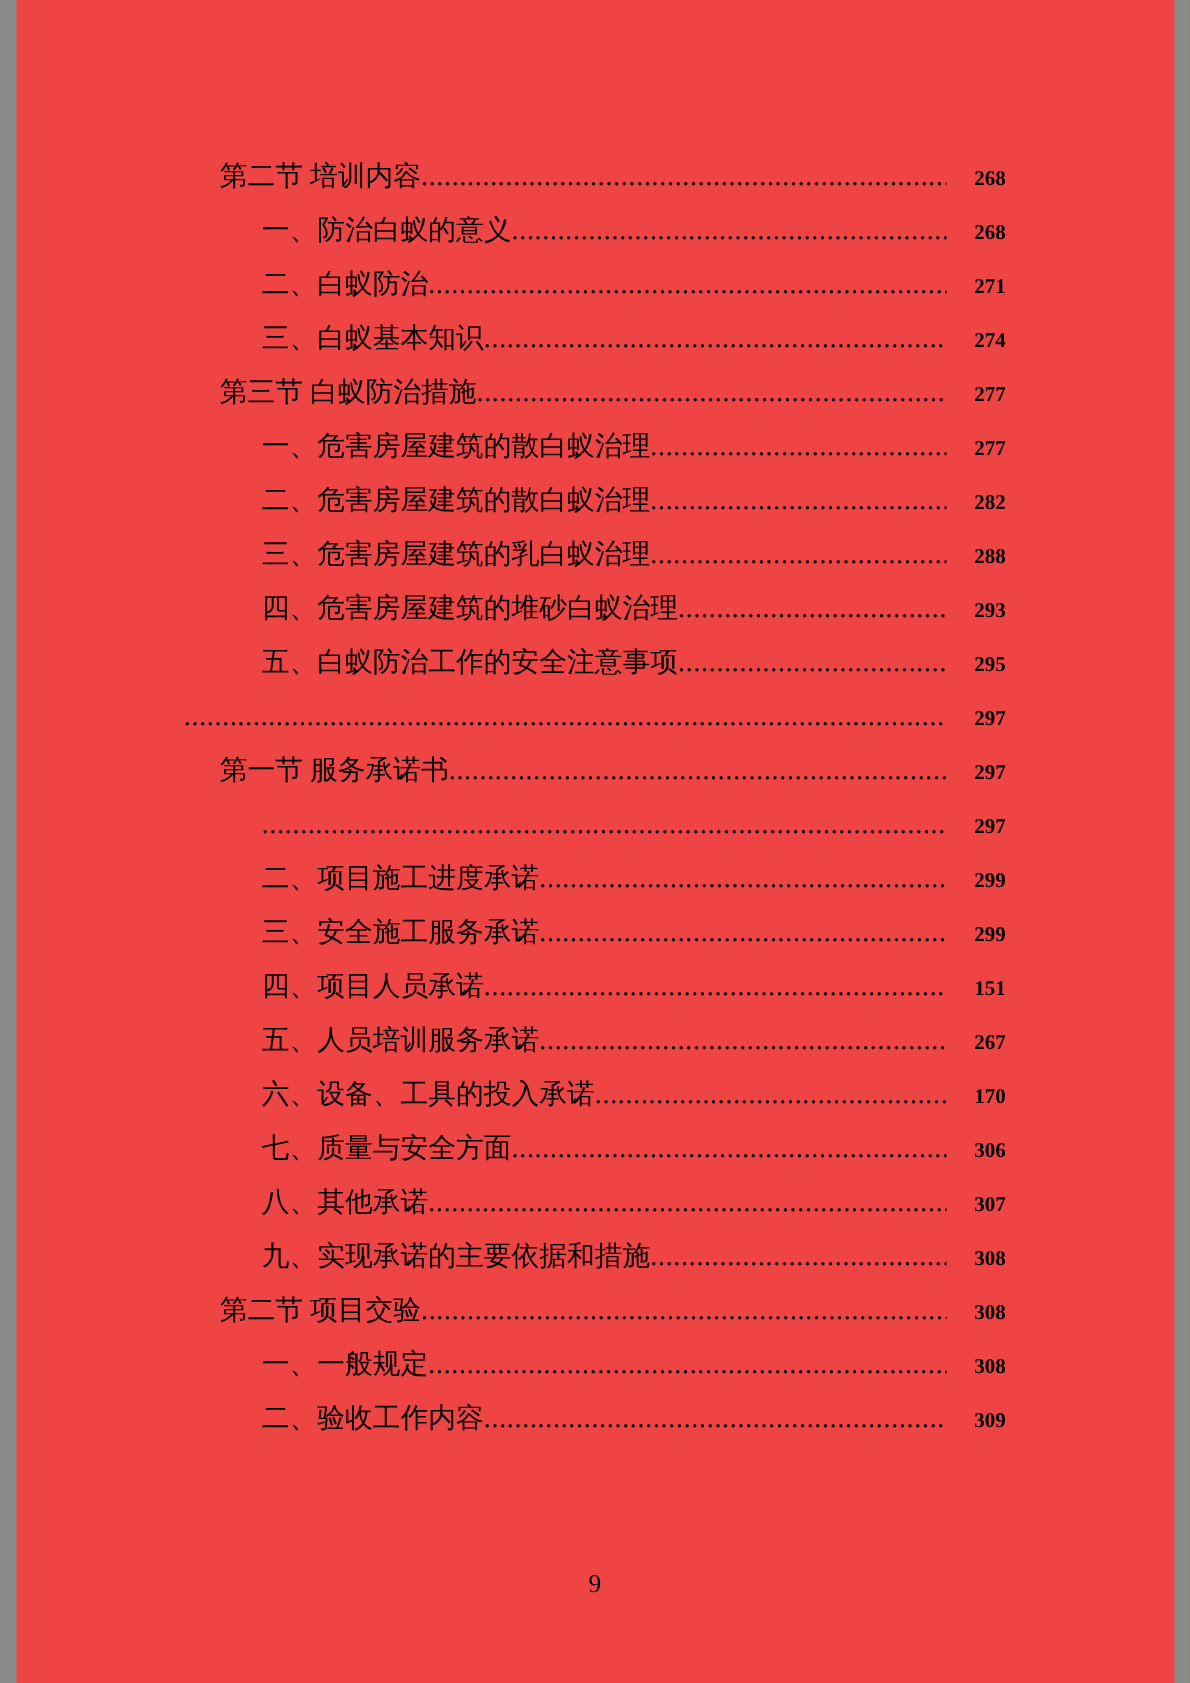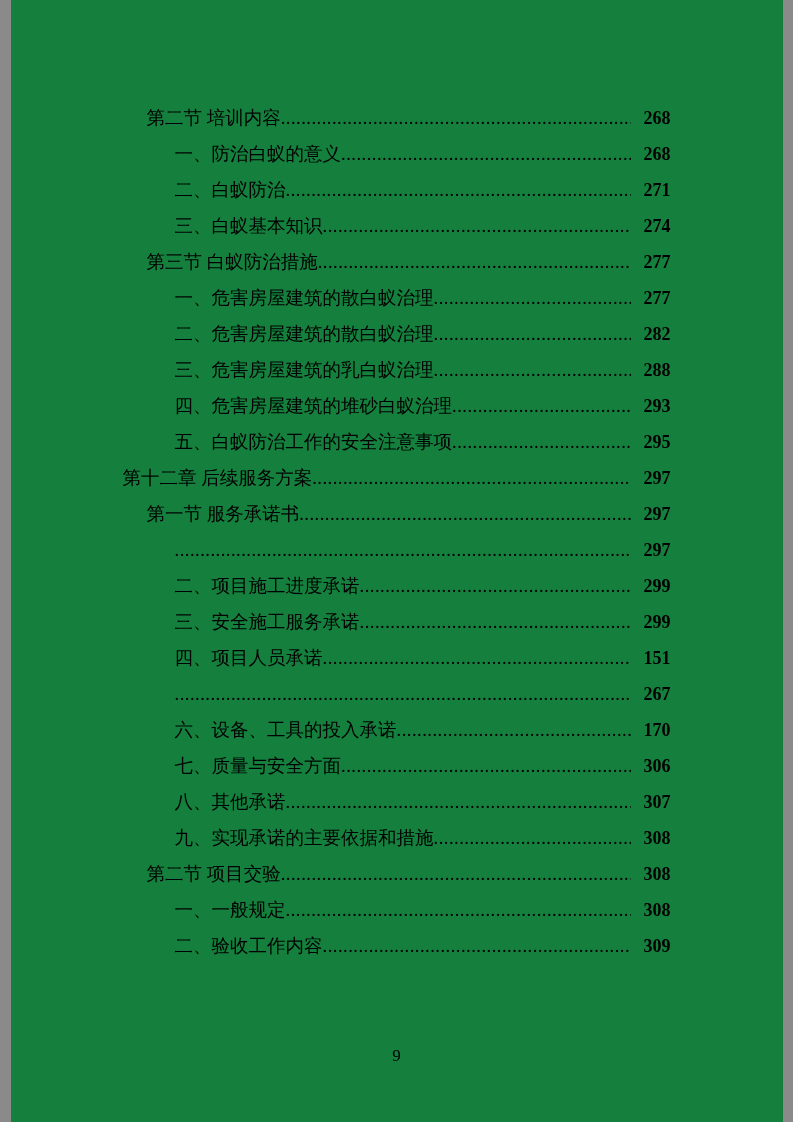--- a/index.html
+++ b/index.html
@@ -3,21 +3,21 @@
 <meta charset="utf-8">
 <style>
   html, body {
     margin: 0;
     padding: 0;
     background: #8a8a8a;
   }
   .page {
     width: 772px;
     height: 1122px;
-    background: #15803d;
+    background: #ef4444;
     position: relative;
     margin: 0 auto;
     box-sizing: border-box;
     font-family: "Liberation Serif", "DejaVu Serif", serif;
     overflow: hidden;
   }
   .toc {
     position: absolute;
     top: 92px;
     left: 112px;
@@ -44,21 +44,21 @@
     letter-spacing: 0.5px;
     color: #000;
     padding-bottom: 1px;
     min-width: 6px;
   }
   .toc-page {
     flex: 0 0 auto;
     padding-bottom: 1px;
     font-family: "Liberation Serif", "DejaVu Serif", serif;
     font-weight: bold;
-    font-size: 18px;
+    font-size: 14px;
     text-align: right;
     min-width: 40px;
   }
   
   .lvl-chapter { padding-left: 0px; }
   .lvl-section { padding-left: 24px; }
   .lvl-item    { padding-left: 52px; }
 
   .page-number {
     position: absolute;
@@ -121,21 +121,20 @@
         <span class="toc-label">四、危害房屋建筑的堆砂白蚁治理</span>
         <span class="toc-dots">........................................................................................................................</span>
         <span class="toc-page">293</span>
       </div>
       <div class="toc-entry lvl-item">
         <span class="toc-label">五、白蚁防治工作的安全注意事项</span>
         <span class="toc-dots">........................................................................................................................</span>
         <span class="toc-page">295</span>
       </div>
       <div class="toc-entry lvl-chapter">
-        <span class="toc-label">第十二章  后续服务方案</span>
         <span class="toc-dots">........................................................................................................................</span>
         <span class="toc-page">297</span>
       </div>
       <div class="toc-entry lvl-section">
         <span class="toc-label">第一节  服务承诺书</span>
         <span class="toc-dots">........................................................................................................................</span>
         <span class="toc-page">297</span>
       </div>
       <div class="toc-entry lvl-item">
         <span class="toc-dots">........................................................................................................................</span>
@@ -150,20 +149,21 @@
         <span class="toc-label">三、安全施工服务承诺</span>
         <span class="toc-dots">........................................................................................................................</span>
         <span class="toc-page">299</span>
       </div>
       <div class="toc-entry lvl-item">
         <span class="toc-label">四、项目人员承诺</span>
         <span class="toc-dots">........................................................................................................................</span>
         <span class="toc-page">151</span>
       </div>
       <div class="toc-entry lvl-item">
+        <span class="toc-label">五、人员培训服务承诺</span>
         <span class="toc-dots">........................................................................................................................</span>
         <span class="toc-page">267</span>
       </div>
       <div class="toc-entry lvl-item">
         <span class="toc-label">六、设备、工具的投入承诺</span>
         <span class="toc-dots">........................................................................................................................</span>
         <span class="toc-page">170</span>
       </div>
       <div class="toc-entry lvl-item">
         <span class="toc-label">七、质量与安全方面</span>

